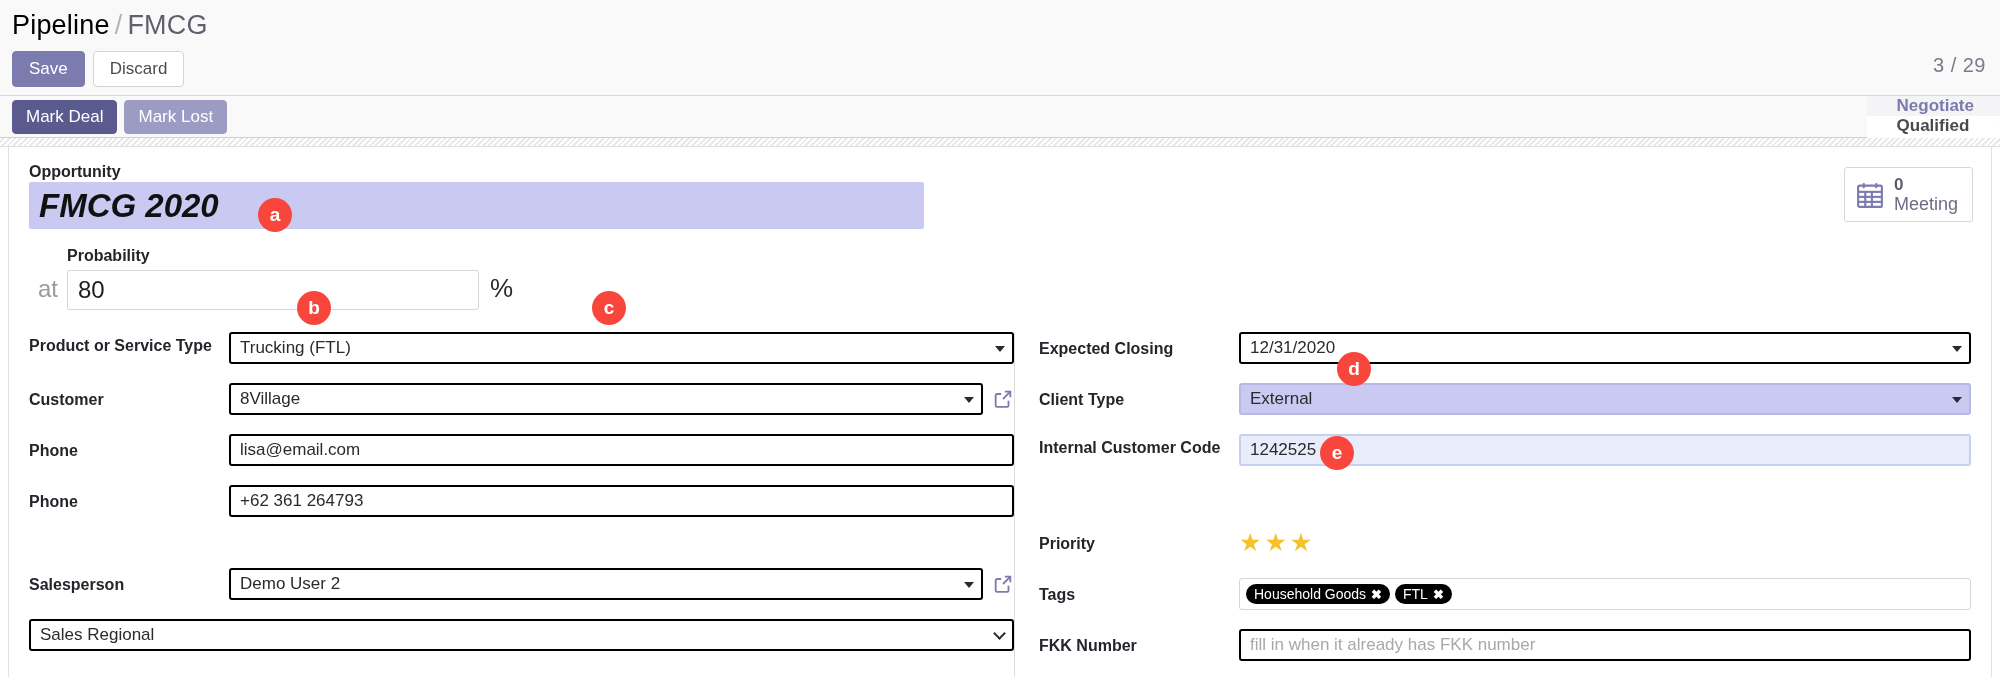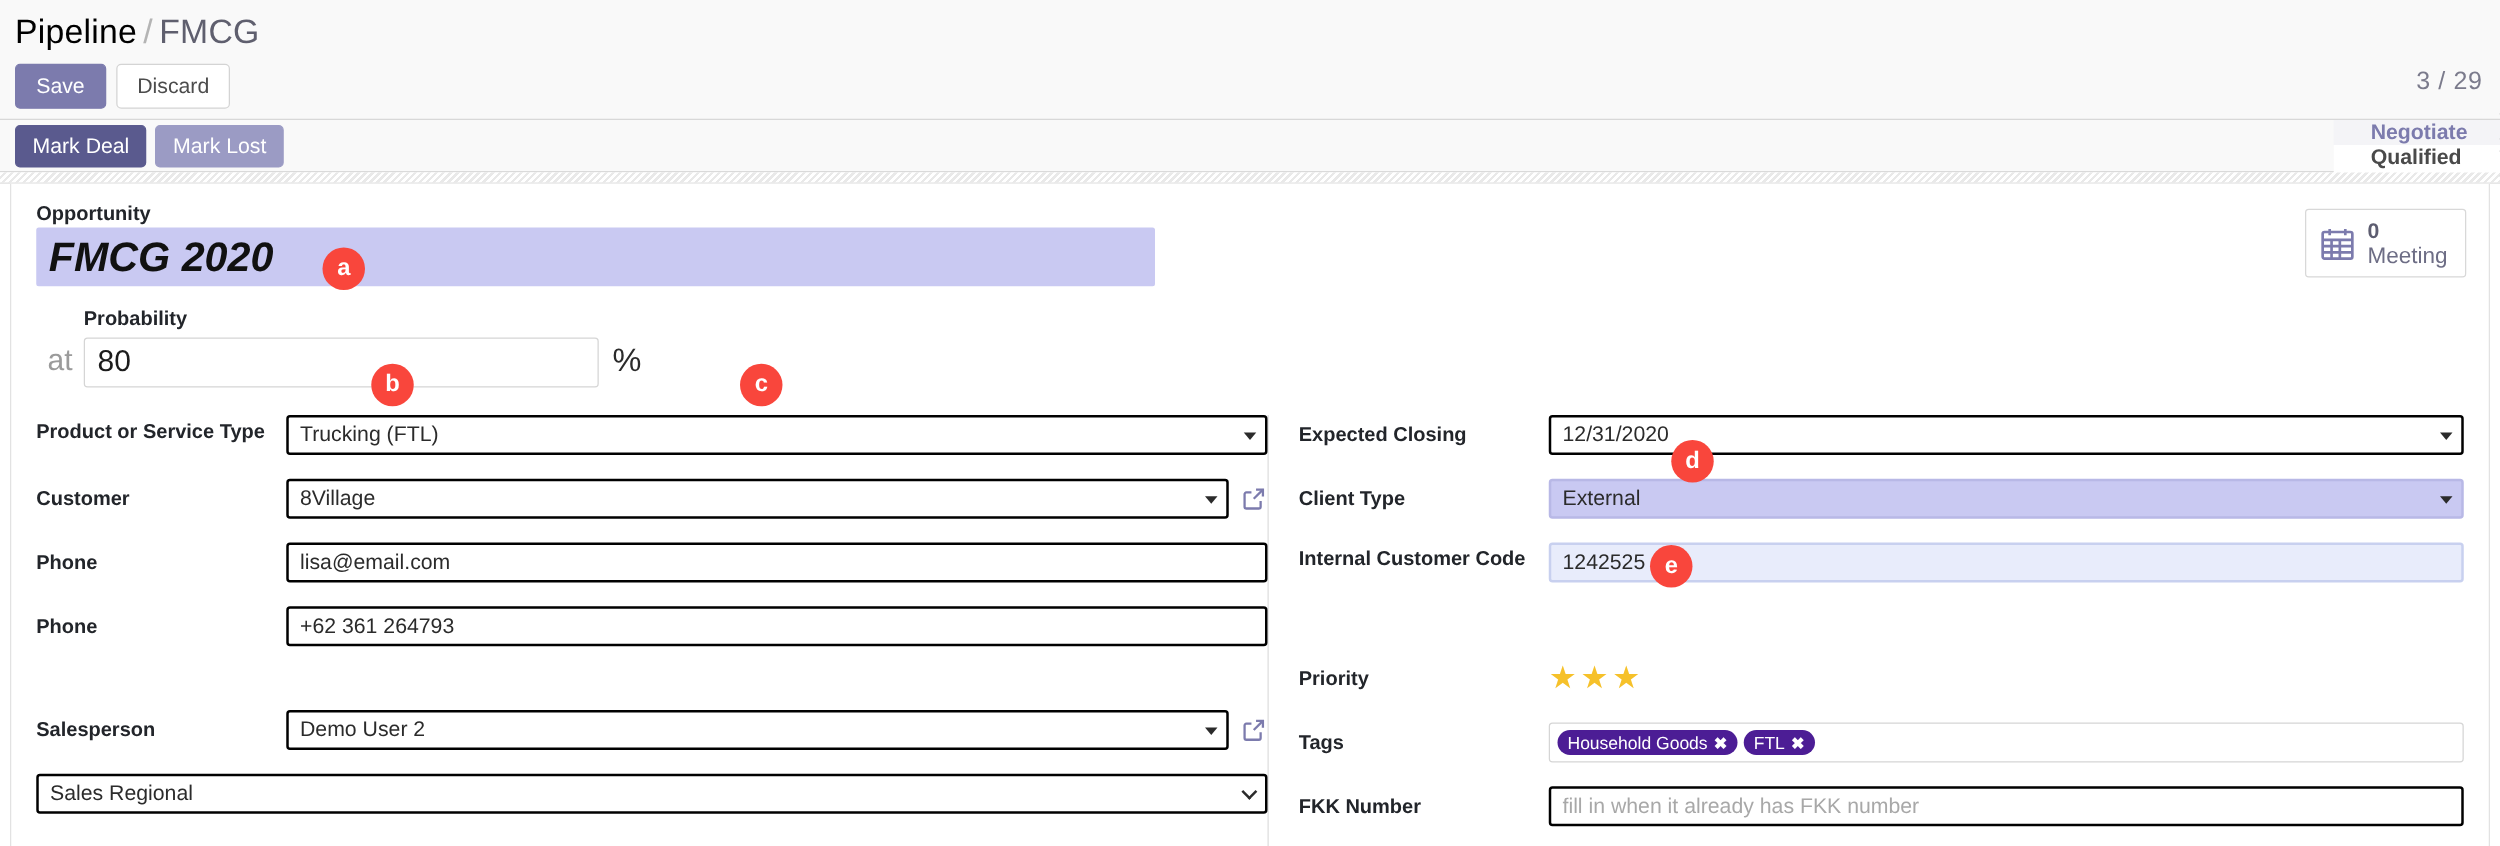--- a/index.html
+++ b/index.html
@@ -255,21 +255,21 @@
     border: 1px solid #d5d5d5;
     border-radius: 3px;
     display: flex;
     align-items: center;
     gap: 5px;
     padding: 3px 26px 3px 6px;
     position: relative;
     background: #fff;
   }
   .tag {
-    background: #4c1d95;
+    background: #000000;
     color: #fff;
     border-radius: 11px;
     font-size: 14px;
     padding: 2px 8px;
     display: inline-flex;
     align-items: center;
     gap: 5px;
     white-space: nowrap;
     justify-content: space-between;
   }

